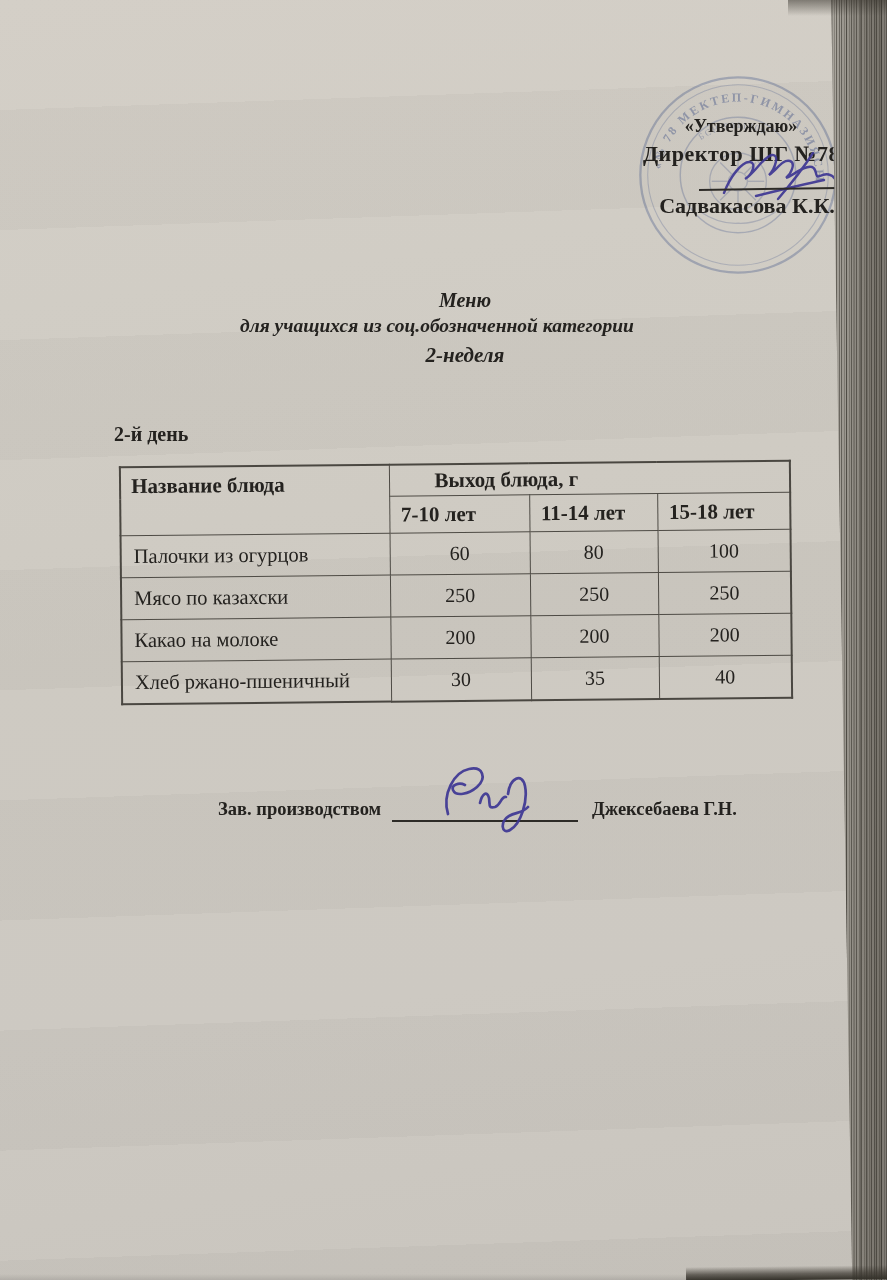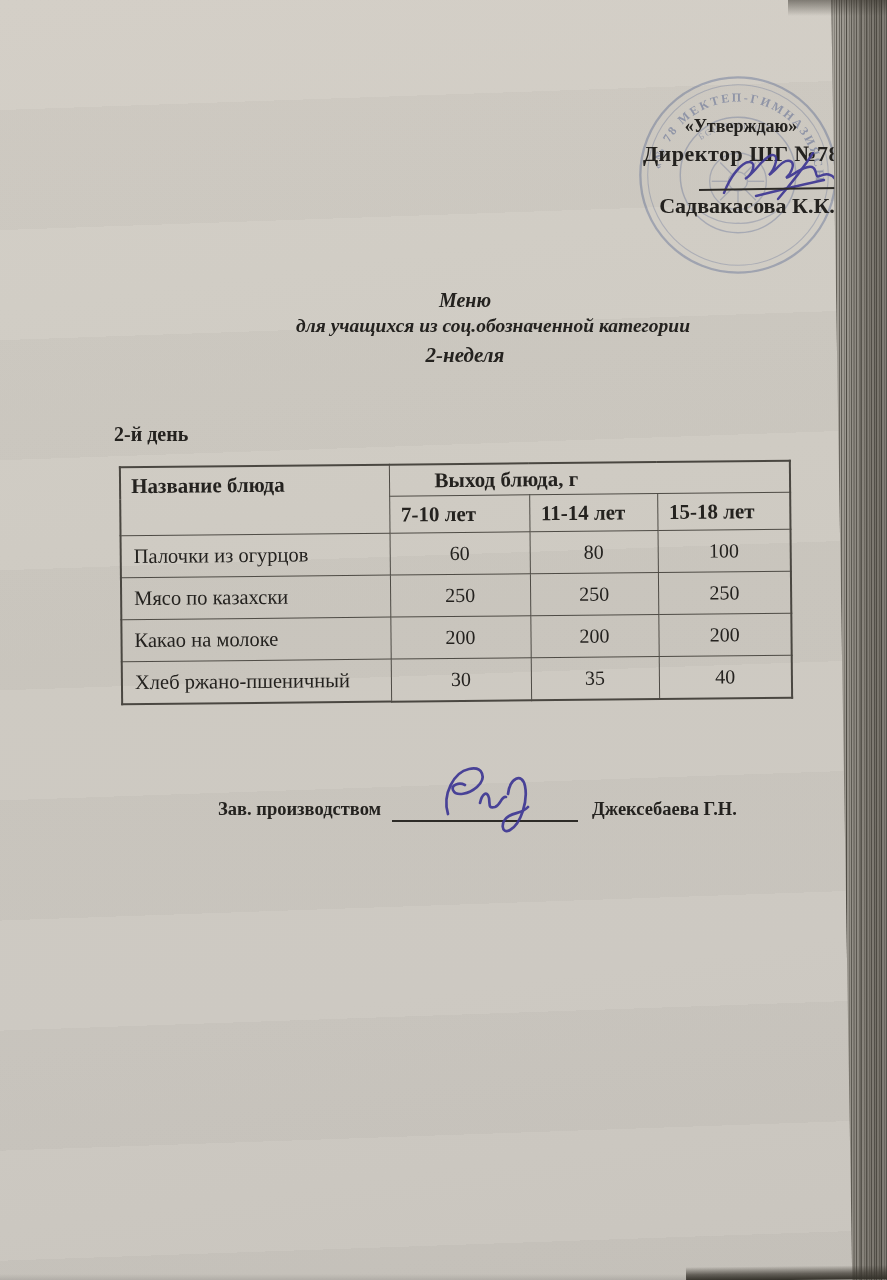--- a/index.html
+++ b/index.html
@@ -44,21 +44,21 @@
     font-weight:bold;font-size:22px;white-space:nowrap;letter-spacing:.5px;}
   .director-sig{position:absolute;left:716px;top:147px;width:124px;height:54px;}
   .app-underline{position:absolute;left:699px;top:188px;width:140px;height:0;
     border-top:2px solid #2d2b27;transform:rotate(-0.8deg);}
   .app-signer{position:absolute;left:646px;top:193px;width:202px;text-align:center;
     font-weight:bold;font-size:22px;white-space:nowrap;}
   
   .title-block{position:absolute;left:240px;top:289px;width:450px;line-height:23px;font-style:italic;}
   .t-menu{text-align:center;font-weight:bold;font-size:20px;}
   .t-sub1{text-align:center;font-weight:bold;font-size:19.5px;white-space:nowrap;margin-top:1px;}
-  .t-sub2{text-align:right;font-weight:bold;font-size:19.5px;white-space:nowrap;margin-top:2px;}
+  .t-sub2{text-align:left;font-weight:bold;font-size:19.5px;white-space:nowrap;margin-top:2px;}
   .t-week{text-align:center;font-weight:bold;font-size:21px;margin-top:7px;}
   
   .day-heading{position:absolute;left:114px;top:423px;font-weight:bold;font-size:20px;}
   
   .table-wrap{position:absolute;left:120px;top:463px;transform:rotate(-0.55deg);transform-origin:50% 50%;}
   table.menu{border-collapse:collapse;table-layout:fixed;width:670px;border:2px solid #4a4741;}
   table.menu th, table.menu td{border:1.5px solid #4e4b45;overflow:hidden;}
   th.c-name{width:269px;text-align:left;vertical-align:top;padding:6px 8px 0 10px;
     font-size:21px;font-weight:bold;}
   th.c-group{text-align:left;vertical-align:middle;padding-left:45px;

